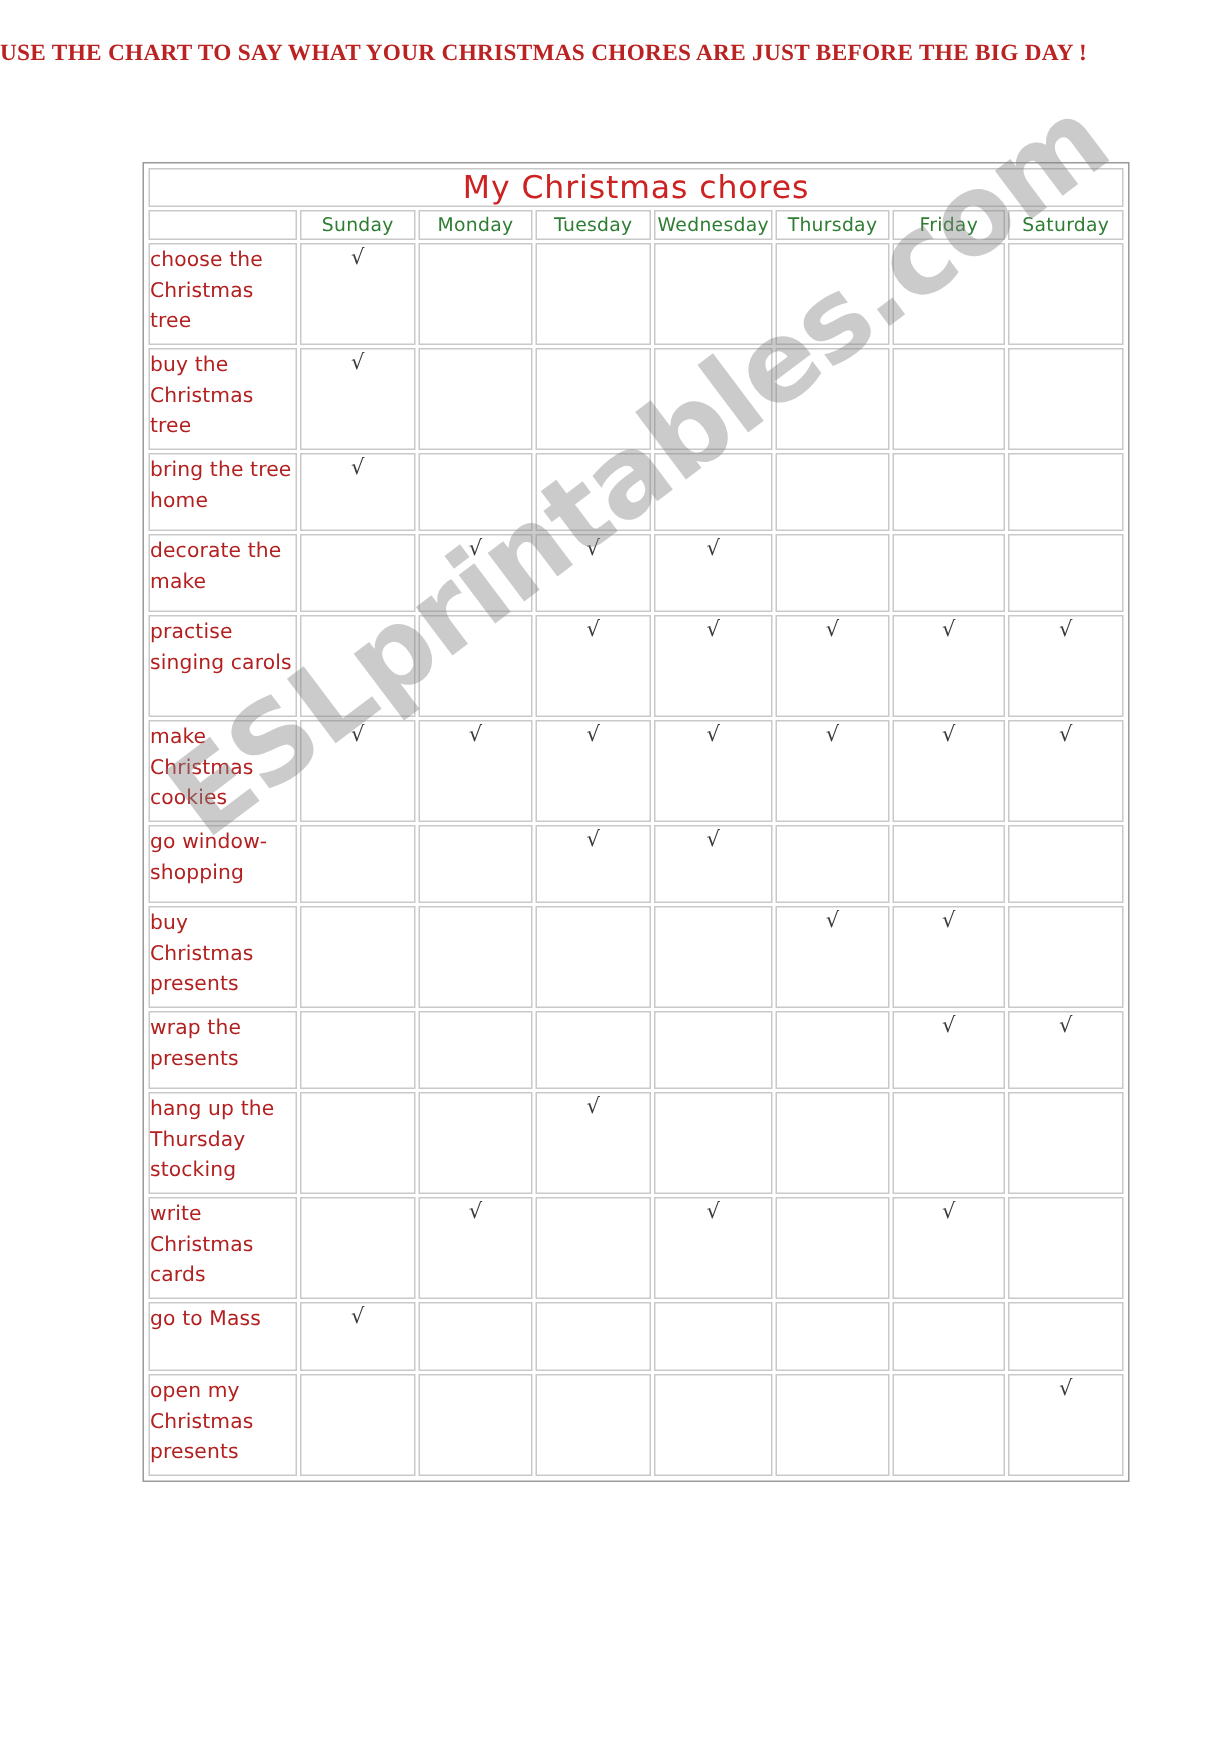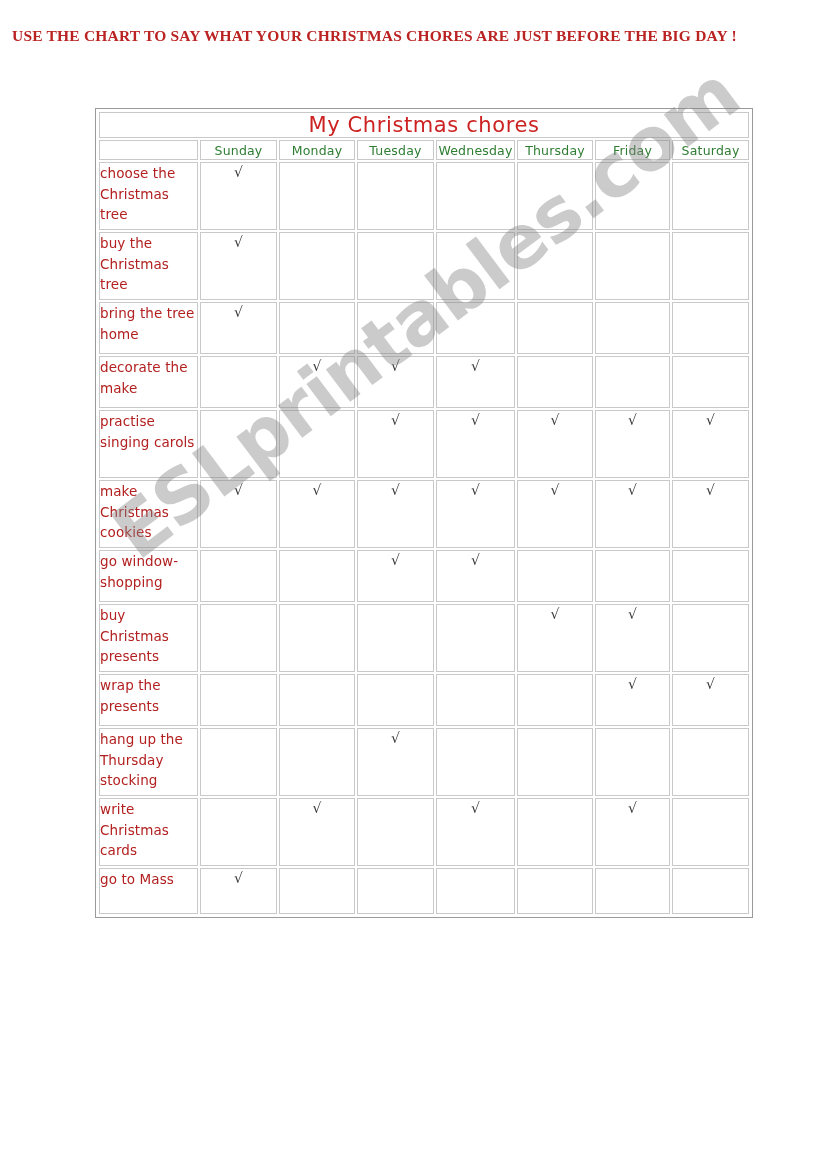--- a/index.html
+++ b/index.html
@@ -11,21 +11,21 @@
     height: 1169px;
     background: #ffffff;
     font-family: "Liberation Sans", sans-serif;
     position: relative;
     overflow: hidden;
   }
 
   
   #instruction {
     position: absolute;
-    left: 12px;
+    left: 0;
     top: 27px;
     width: 692px;
     text-align: center;
     font-family: "Liberation Serif", serif;
     font-weight: bold;
     font-size: 15.5px;
     letter-spacing: 0.2px;
     color: #bb2222;
     white-space: nowrap;
   }
@@ -309,19 +309,31 @@
             <span class="chore-label">go to Mass</span>
           </td>
           <td class="check-cell"><span class="check-mark">√</span></td>
           <td class="check-cell"><span class="check-mark blank"></span></td>
           <td class="check-cell"><span class="check-mark blank"></span></td>
           <td class="check-cell"><span class="check-mark blank"></span></td>
           <td class="check-cell"><span class="check-mark blank"></span></td>
           <td class="check-cell"><span class="check-mark blank"></span></td>
           <td class="check-cell"><span class="check-mark blank"></span></td>
         </tr>
+        <tr class="h3">
+          <td class="chore-cell">
+            <span class="chore-label">open my Christmas presents</span>
+          </td>
+          <td class="check-cell"><span class="check-mark blank"></span></td>
+          <td class="check-cell"><span class="check-mark blank"></span></td>
+          <td class="check-cell"><span class="check-mark blank"></span></td>
+          <td class="check-cell"><span class="check-mark blank"></span></td>
+          <td class="check-cell"><span class="check-mark blank"></span></td>
+          <td class="check-cell"><span class="check-mark blank"></span></td>
+          <td class="check-cell"><span class="check-mark">√</span></td>
+        </tr>
       </tbody>
   </table>
 </div>
 
 <div id="watermark">
   <div class="wm-text">ESLprintables.com</div>
 </div>
 
 </body></html>

